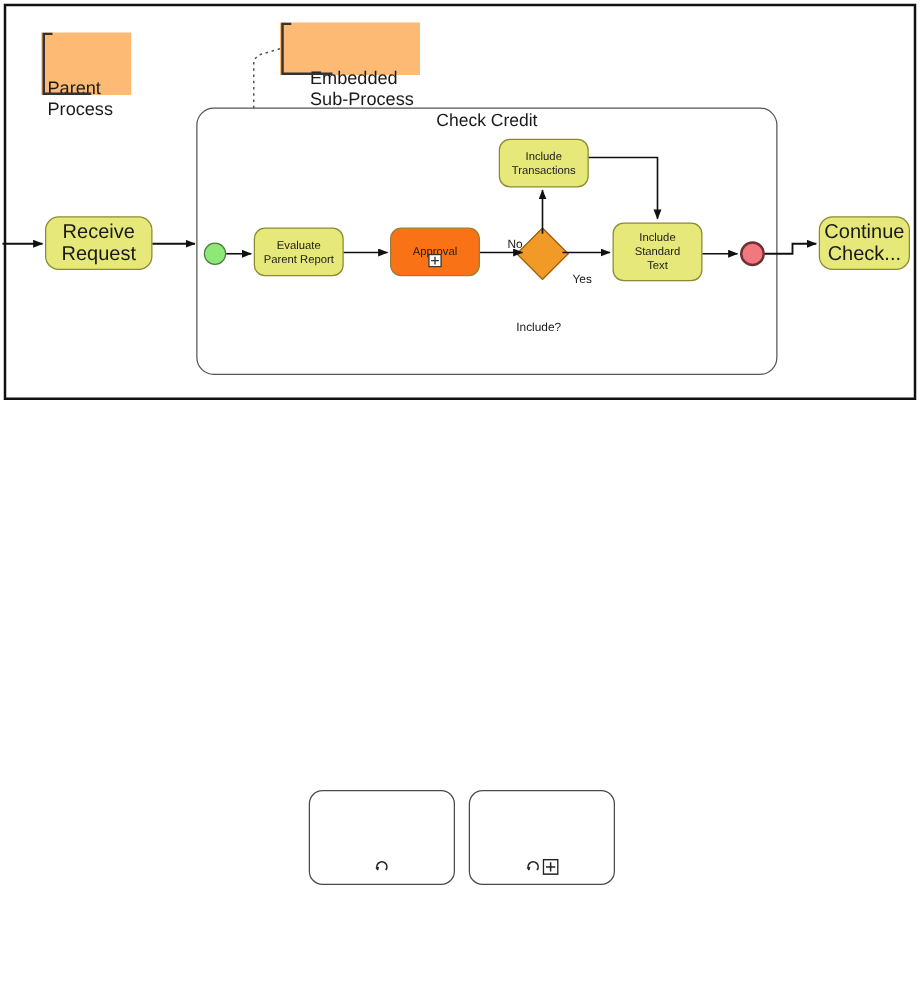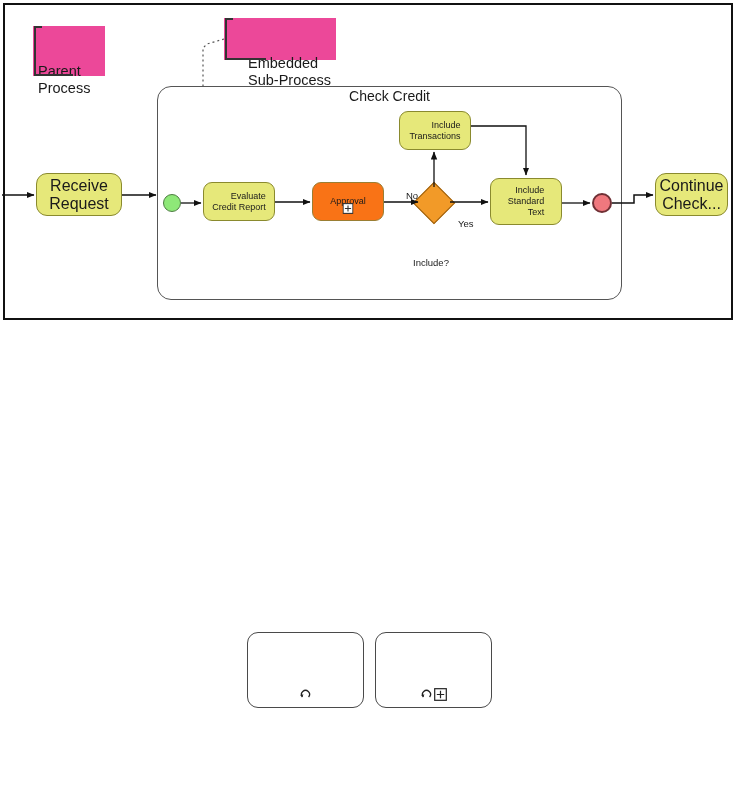--- a/index.html
+++ b/index.html
@@ -31,21 +31,21 @@
     width: 730px;
     height: 317px;
     border: 2px solid #111111;
     box-sizing: border-box;
     background: transparent;
   }
 
   
   .annotation {
     position: absolute;
-    background: #ec4899;
+    background: #fdba74;
     box-sizing: border-box;
     padding: 3px 4px 4px 5px;
     font-size: 14.5px;
     line-height: 17px;
     color: #1a1a1a;
     white-space: pre-line;
   }
   .annotation .bracket {
     position: absolute;
     left: 0;
@@ -96,21 +96,20 @@
     border-color: #9a7e33;
   }
   .task.big {
     font-size: 16px;
     line-height: 18px;
     border-radius: 11px;
   }
   .task.small {
     font-size: 9px;
     line-height: 11px;
-    text-align: right;
   }
   .task-marker {
     position: absolute;
     left: 50%;
     bottom: 3px;
     transform: translateX(-50%);
   }
 
   
   .event {
@@ -189,21 +188,21 @@
   <div class="subprocess-container"></div>
   <div class="subprocess-title" style="left:157px; top:88px; width:465px;">Check Credit</div>
 
   <div class="task big" style="left:36px; top:173px; width:86px; height:43px;">
     <span>Receive
 Request</span>
   </div>
 
   <div class="task small" style="left:203px; top:182px; width:72px; height:39px;">
     <span>Evaluate
-Credit Report</span>
+Parent Report</span>
   </div>
 
   <div class="task small amber" style="left:312px; top:182px; width:72px; height:39px;">
     <span>Approval</span>
     <span class="task-marker">
       <svg width="11" height="11" viewBox="0 0 11 11">
         <rect x="0.6" y="0.6" width="9.8" height="9.8" fill="#ffffff" stroke="#333333" stroke-width="1.1"></rect>
         <path d="M 5.5 2.4 L 5.5 8.6 M 2.4 5.5 L 8.6 5.5" stroke="#333333" stroke-width="1.1"></path>
       </svg>
     </span>

